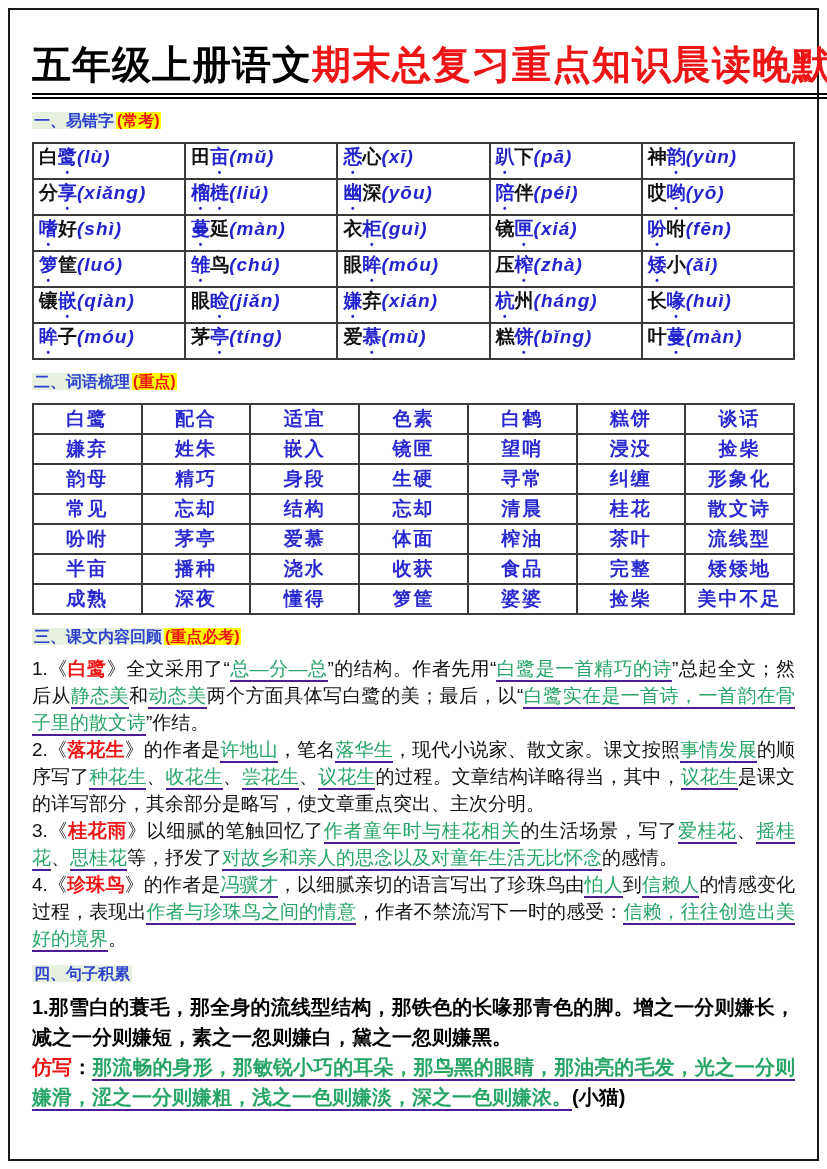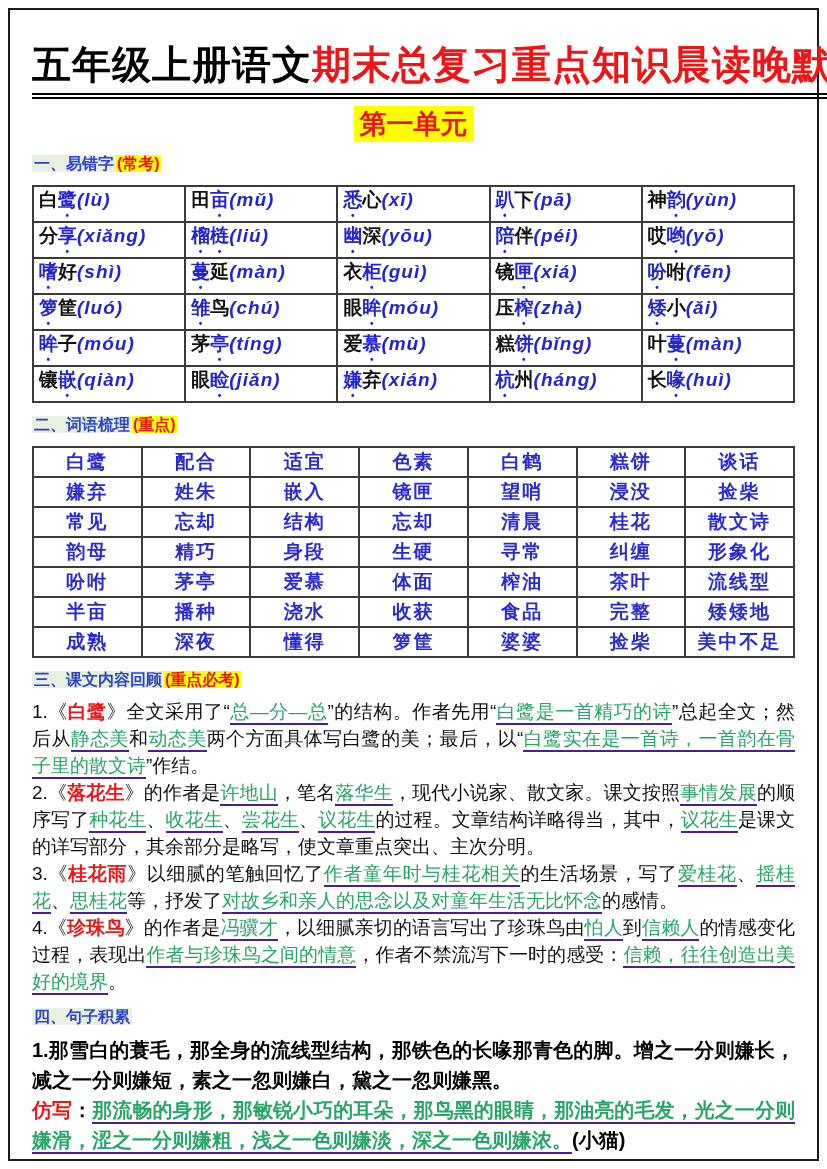--- a/index.html
+++ b/index.html
@@ -51,23 +51,20 @@
 <body>
 
 <div class="page">
   <div class="page-frame"></div>
   <div class="content">
 
     <div class="title-wrap">
       <span class="main-title"><span>五年级上册语文</span><span class="title-red">期末总复习重点知识晨读晚默</span></span>
     </div>
 
-    <div class="unit-wrap">
-      <span class="unit-title">第一单元</span>
-    </div>
 
     <div class="sec-heading"><span class="hl-green">一、易错字</span><span class="tag">(常考)</span></div>
 
     <table class="t1">
         <tbody>
           <tr>
             <td><span class="seg-k">白</span><span class="seg-h">鹭</span><span class="seg-p">(lù)</span></td>
             <td><span class="seg-k">田</span><span class="seg-h">亩</span><span class="seg-p">(mǔ)</span></td>
             <td><span class="seg-h">悉</span><span class="seg-k">心</span><span class="seg-p">(xī)</span></td>
             <td><span class="seg-h">趴</span><span class="seg-k">下</span><span class="seg-p">(pā)</span></td>
@@ -88,32 +85,32 @@
             <td><span class="seg-h">吩</span><span class="seg-k">咐</span><span class="seg-p">(fēn)</span></td>
           </tr>
           <tr>
             <td><span class="seg-h">箩</span><span class="seg-k">筐</span><span class="seg-p">(luó)</span></td>
             <td><span class="seg-h">雏</span><span class="seg-k">鸟</span><span class="seg-p">(chú)</span></td>
             <td><span class="seg-k">眼</span><span class="seg-h">眸</span><span class="seg-p">(móu)</span></td>
             <td><span class="seg-k">压</span><span class="seg-h">榨</span><span class="seg-p">(zhà)</span></td>
             <td><span class="seg-h">矮</span><span class="seg-k">小</span><span class="seg-p">(ǎi)</span></td>
           </tr>
           <tr>
+            <td><span class="seg-k">镶</span><span class="seg-h">嵌</span><span class="seg-p">(qiàn)</span></td>
+            <td><span class="seg-k">眼</span><span class="seg-h">睑</span><span class="seg-p">(jiǎn)</span></td>
+            <td><span class="seg-h">嫌</span><span class="seg-k">弃</span><span class="seg-p">(xián)</span></td>
+            <td><span class="seg-h">杭</span><span class="seg-k">州</span><span class="seg-p">(háng)</span></td>
+            <td><span class="seg-k">长</span><span class="seg-h">喙</span><span class="seg-p">(huì)</span></td>
+          </tr>
+          <tr>
             <td><span class="seg-h">眸</span><span class="seg-k">子</span><span class="seg-p">(móu)</span></td>
             <td><span class="seg-k">茅</span><span class="seg-h">亭</span><span class="seg-p">(tíng)</span></td>
             <td><span class="seg-k">爱</span><span class="seg-h">慕</span><span class="seg-p">(mù)</span></td>
             <td><span class="seg-k">糕</span><span class="seg-h">饼</span><span class="seg-p">(bǐng)</span></td>
             <td><span class="seg-k">叶</span><span class="seg-h">蔓</span><span class="seg-p">(màn)</span></td>
-          </tr>
-          <tr>
-            <td><span class="seg-k">镶</span><span class="seg-h">嵌</span><span class="seg-p">(qiàn)</span></td>
-            <td><span class="seg-k">眼</span><span class="seg-h">睑</span><span class="seg-p">(jiǎn)</span></td>
-            <td><span class="seg-h">嫌</span><span class="seg-k">弃</span><span class="seg-p">(xián)</span></td>
-            <td><span class="seg-h">杭</span><span class="seg-k">州</span><span class="seg-p">(háng)</span></td>
-            <td><span class="seg-k">长</span><span class="seg-h">喙</span><span class="seg-p">(huì)</span></td>
           </tr>
         </tbody>
       </table>
 
     <div class="sec-heading"><span class="hl-green">二、词语梳理</span><span class="tag">(重点)</span></div>
 
     <table class="t2">
         <tbody>
           <tr>
             <td>白鹭</td>
@@ -127,38 +124,38 @@
           <tr>
             <td>嫌弃</td>
             <td>姓朱</td>
             <td>嵌入</td>
             <td>镜匣</td>
             <td>望哨</td>
             <td>浸没</td>
             <td>捡柴</td>
           </tr>
           <tr>
+            <td>韵母</td>
+            <td>精巧</td>
+            <td>身段</td>
+            <td>生硬</td>
+            <td>寻常</td>
+            <td>纠缠</td>
+            <td>形象化</td>
+          </tr>
+          <tr>
             <td>常见</td>
             <td>忘却</td>
             <td>结构</td>
             <td>忘却</td>
             <td>清晨</td>
             <td>桂花</td>
             <td>散文诗</td>
           </tr>
           <tr>
-            <td>韵母</td>
-            <td>精巧</td>
-            <td>身段</td>
-            <td>生硬</td>
-            <td>寻常</td>
-            <td>纠缠</td>
-            <td>形象化</td>
-          </tr>
-          <tr>
             <td>吩咐</td>
             <td>茅亭</td>
             <td>爱慕</td>
             <td>体面</td>
             <td>榨油</td>
             <td>茶叶</td>
             <td>流线型</td>
           </tr>
           <tr>
             <td>半亩</td>

